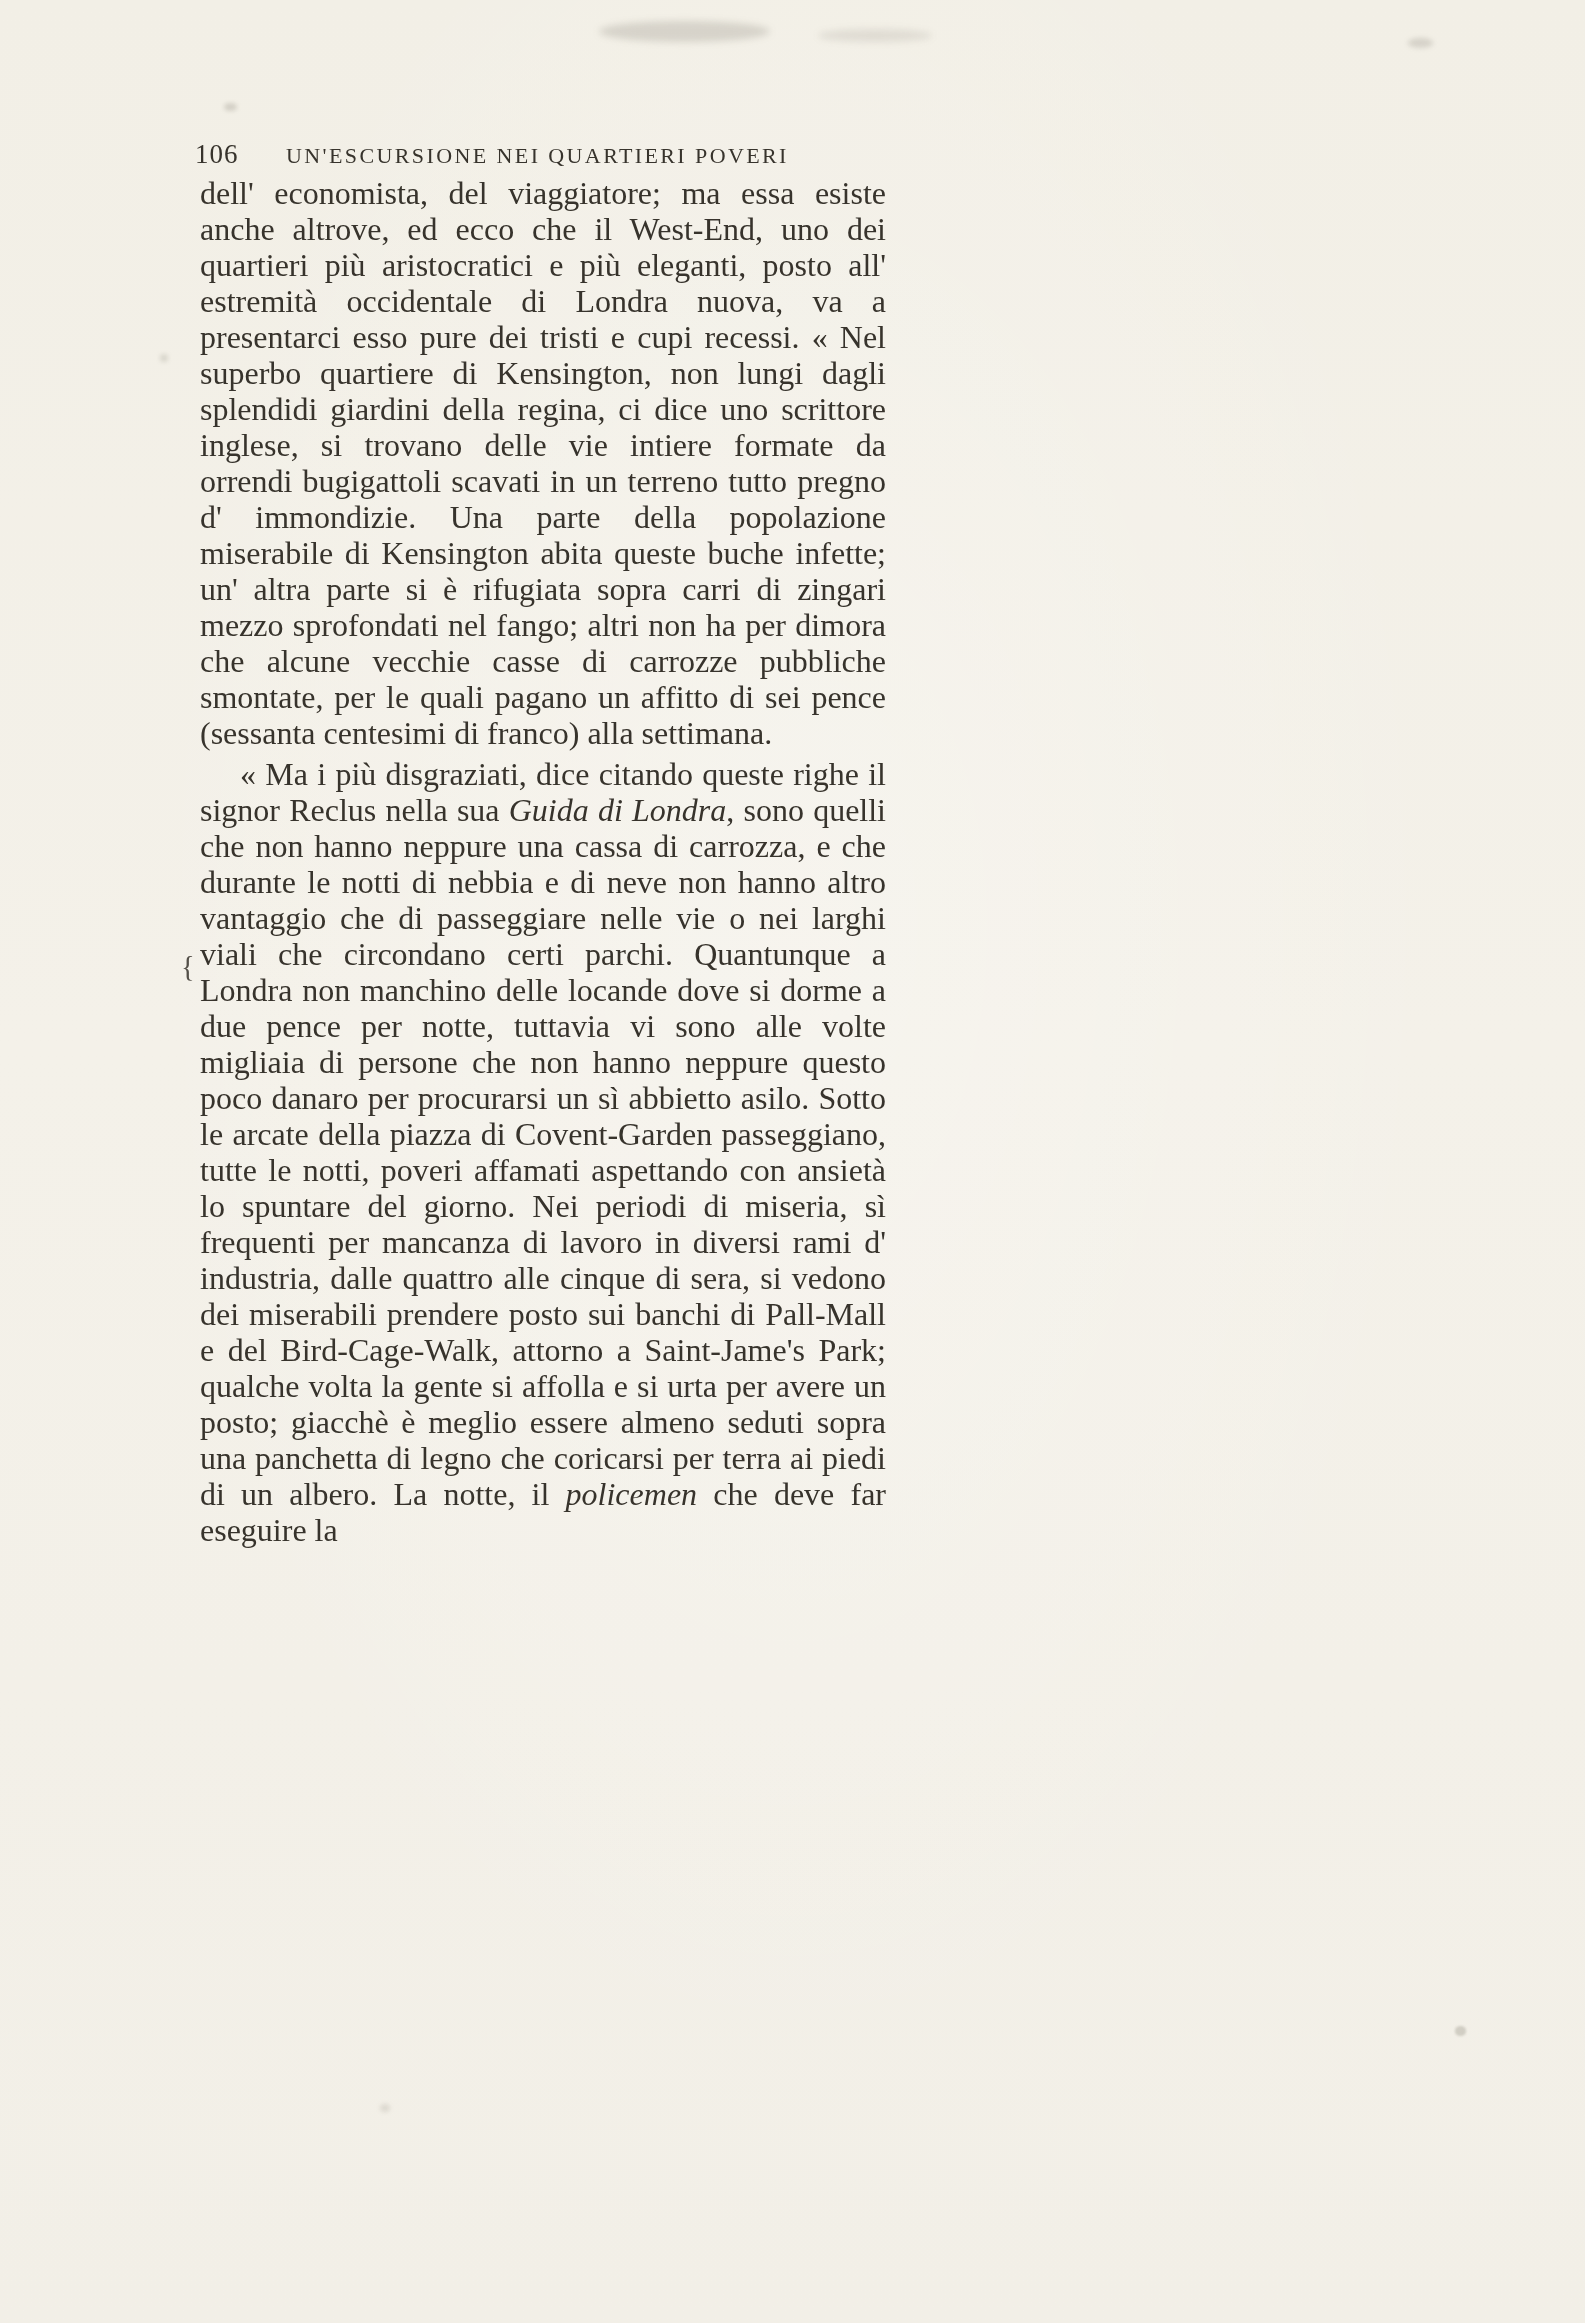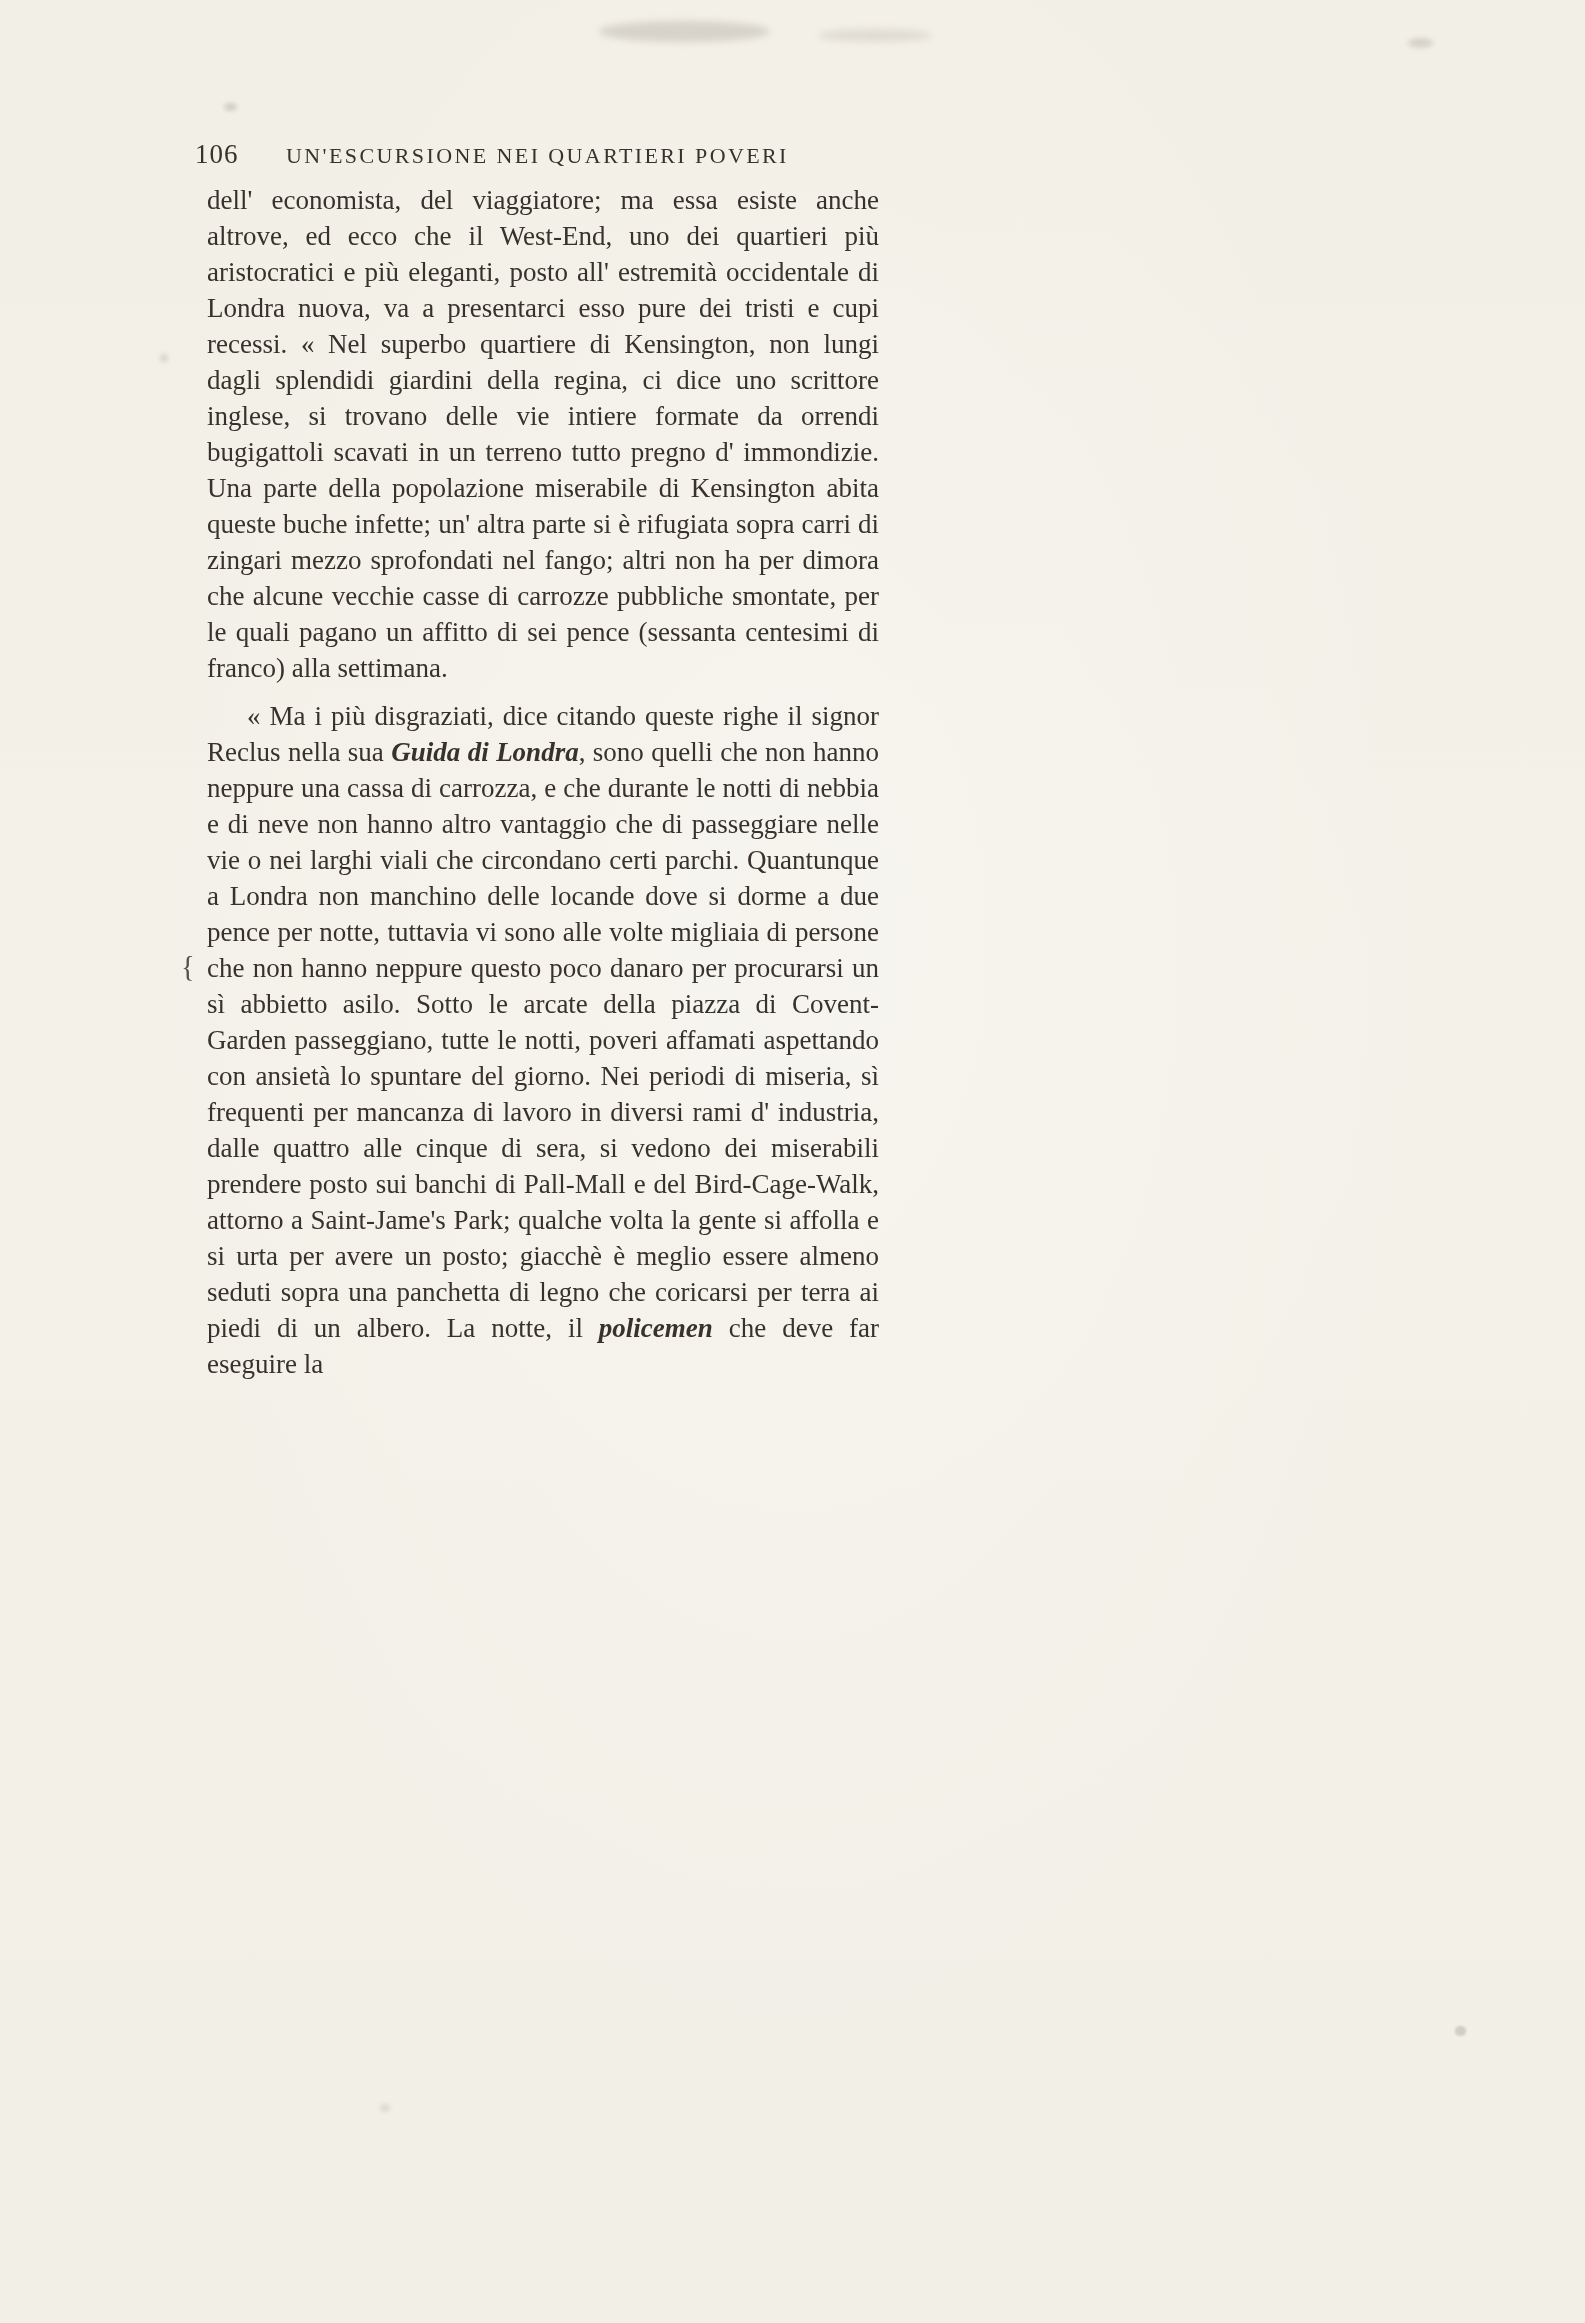--- a/index.html
+++ b/index.html
@@ -55,31 +55,30 @@
     letter-spacing:1px;
   }
   .running-title{
     flex:1;
     text-align:left;
     font-size:22px;
     letter-spacing:2.4px;
     white-space:nowrap;
   }
   .body-text p{
-    margin:12px;
-    font-size:27px;
+    margin:5px;
+    font-size:32px;
     line-height:36px;
     text-align:justify;
   }
   .body-text p.indent{
     text-indent:40px;
   }
   .body-text i{
     font-style:italic;
-    font-weight:bold;
   }
   .margin-artifact{
     position:absolute;
     left:181px;
     top:951px;
     font-size:28.5px;
     color:var(--ink);
     opacity:0.85;
     pointer-events:none;
   }

